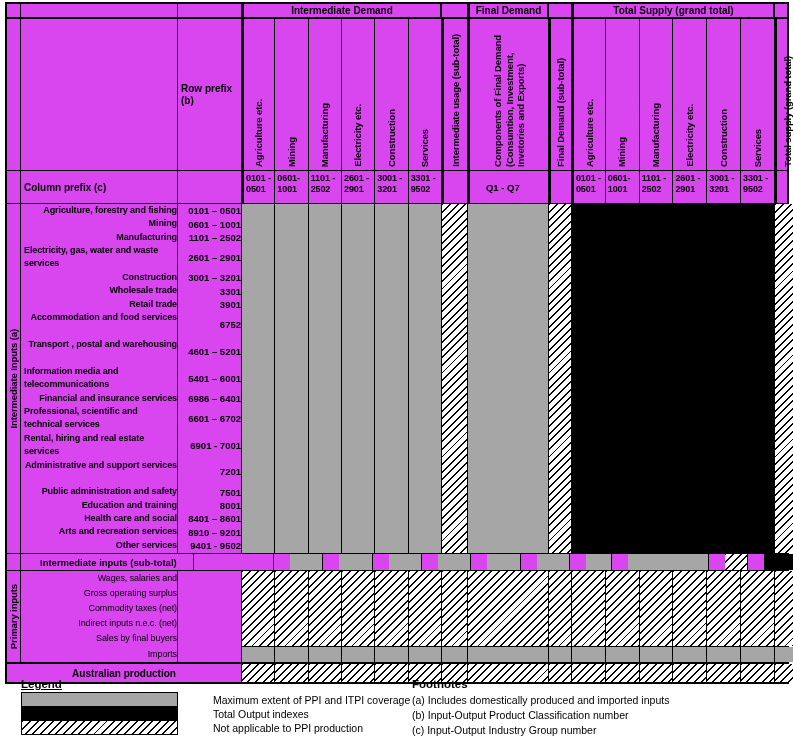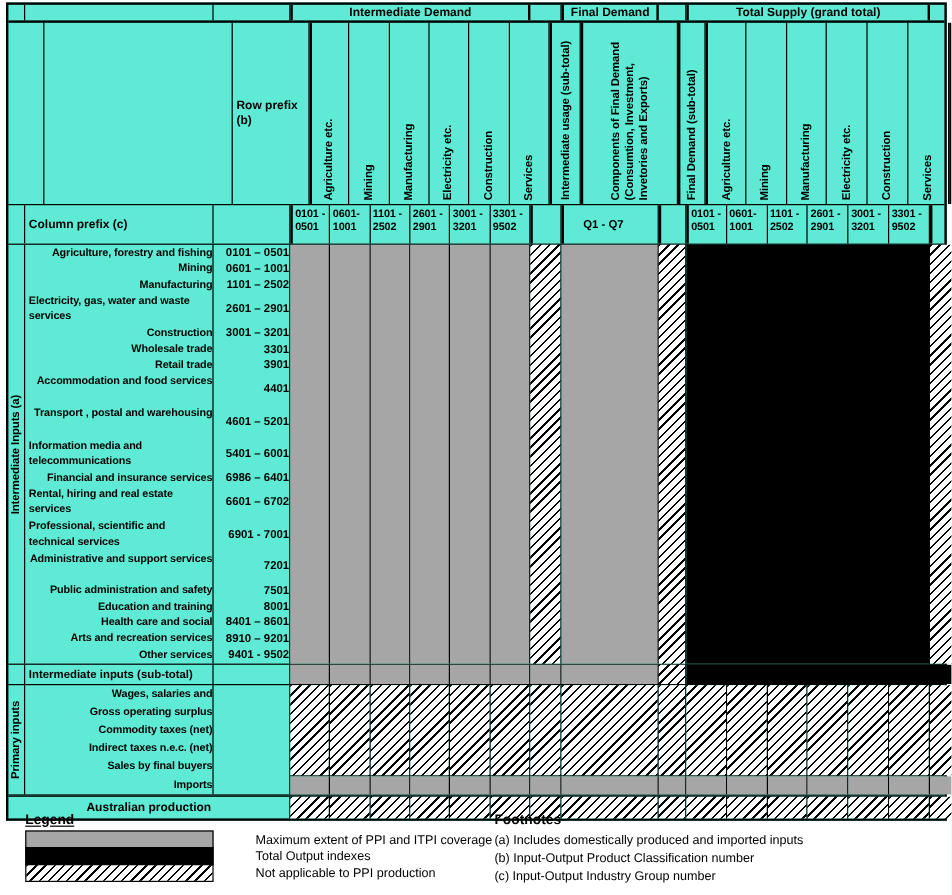--- a/index.html
+++ b/index.html
@@ -1,39 +1,39 @@
 <!DOCTYPE html>
 <html><head>
 <meta charset="utf-8">
 <style>
   html,body{margin:0;padding:0;background:#fff;}
   .page{position:relative;width:793px;height:746px;background:#fff;
         font-family:"Liberation Sans",sans-serif;color:#000;overflow:hidden;}
   
-  .tbl{position:absolute;left:5px;top:2px;width:780px;border:2px solid #000;background:#5eead4;}
+  .tbl{position:absolute;left:5px;top:2px;width:780px;border:2px solid #000;background:#d946ef;}
   .tr{display:flex;border-bottom:1px solid #000;}
   .c{box-sizing:border-box;border-right:1px solid #000;position:relative;overflow:hidden;flex:none;}
   .last{border-right:none;}
   .bL2{border-left:2px solid #000;}
   .bR2{border-right:2px solid #000;}
   
   .w-rot{width:14px}.w-label{width:157px}.w-prefix{width:64px}
   .w-ind{width:33.33px}.w-usage{width:26px}.w-comp{width:81px}.w-fds{width:23px}
   .w-sup{width:33.83px}.w-grand{width:24px}
   .w-indgrp{width:200px}.w-supgrp{width:203px}.w-rlp{width:235px}.w-kmerge{width:227px}
   
   .g{background:#A6A6A6;}
   .k{background:#000;}
   .h{background:repeating-linear-gradient(135deg,#000 0,#000 1.4px,#fff 1.4px,#fff 5.4px);}
   
   .r-band{height:13px;border-bottom:2px solid #000;}
-  .r-head{height:151px;padding-left:16px;}
+  .r-head{height:151px;}
   .r-cpfx{height:32px;}
   .r-body1{height:349px;}
-  .r-sub{height:16px;}
+  .r-sub{height:16px;gap:16px;}
   .r-prim{height:91px;}
   .r-aus{height:18px;border-top:1px solid #000;border-bottom:none;}
   
   .bandtxt{font-size:10px;font-weight:bold;display:flex;align-items:center;justify-content:center;white-space:nowrap;}
   .vcell{display:flex;align-items:flex-end;justify-content:center;padding-bottom:3px;}
   .vert{writing-mode:vertical-rl;transform:rotate(180deg);font-size:9.5px;font-weight:bold;
         letter-spacing:-0.1px;white-space:pre;line-height:11.5px;}
   .rowpfx-hdr{font-size:10px;font-weight:bold;display:flex;align-items:center;padding-left:3px;line-height:12px;}
   .colpfx-hdr{font-size:10px;font-weight:bold;display:flex;align-items:center;padding-left:3px;white-space:nowrap;}
   .pv{font-size:9px;font-weight:bold;line-height:11px;padding:2px 0 0 2px;letter-spacing:-0.1px;}
@@ -42,21 +42,21 @@
   .lstack,.pstack{display:flex;flex-direction:column;align-items:flex-end;}
   .lrow{font-size:9px;font-weight:bold;letter-spacing:-0.1px;line-height:13.2px;padding-left:3px;overflow:hidden;}
   .lrow.one{height:13.4px;white-space:nowrap;}
   .lrow.two{height:26.8px;}
   .prow{font-size:9.5px;font-weight:bold;white-space:nowrap;overflow:hidden;
         display:flex;align-items:center;padding-left:2px;}
   .prow.s{height:13.4px;}
   .prow.d{height:26.8px;}
   .rotcell{display:flex;align-items:center;justify-content:center;}
   .sublbl{font-size:9.5px;font-weight:bold;display:flex;align-items:center;padding-left:3px;white-space:nowrap;}
-  .plrow{height:15px;font-size:9px;font-weight:bold;letter-spacing:-0.1px;line-height:15px;padding-left:3px;white-space:nowrap;overflow:hidden;}
+  .plrow{height:15px;font-size:9px;font-weight:normal;letter-spacing:-0.1px;line-height:15px;padding-left:3px;white-space:nowrap;overflow:hidden;}
   .plrow.tall{height:16px;line-height:16px;}
   .pbody{display:flex;flex-direction:column;flex:none;width:545px;}
   .tr2{display:flex;}
   .h-part{height:75px;border-bottom:1px solid #000;}
   .i-part{height:15px;}
   .auslbl{font-size:10px;font-weight:bold;display:flex;align-items:center;justify-content:center;}
   
   .legend{position:absolute;left:21px;top:678px;}
   .legend-title{font-size:11.5px;font-weight:bold;text-decoration:underline;margin-bottom:3px;}
   .leg-row{display:flex;align-items:center;margin-top:-1px;}
@@ -171,38 +171,38 @@
         <div class="lrow one">Mining</div>
         <div class="lrow one">Manufacturing</div>
         <div class="lrow two">Electricity, gas, water and waste services</div>
         <div class="lrow one">Construction</div>
         <div class="lrow one">Wholesale trade</div>
         <div class="lrow one">Retail trade</div>
         <div class="lrow two">Accommodation and food services</div>
         <div class="lrow two">Transport , postal and warehousing</div>
         <div class="lrow two">Information media and telecommunications</div>
         <div class="lrow one">Financial and insurance services</div>
+        <div class="lrow two">Professional, scientific and technical services</div>
         <div class="lrow two">Rental, hiring and real estate services</div>
-        <div class="lrow two">Professional, scientific and technical services</div>
         <div class="lrow two">Administrative and support services</div>
         <div class="lrow one">Public administration and safety</div>
         <div class="lrow one">Education and training</div>
         <div class="lrow one">Health care and social</div>
         <div class="lrow one">Arts and recreation services</div>
         <div class="lrow one">Other services</div>
       </div>
       <div class="c w-prefix pstack">
         <div class="prow s">0101 – 0501</div>
         <div class="prow s">0601 – 1001</div>
         <div class="prow s">1101 – 2502</div>
         <div class="prow d">2601 – 2901</div>
         <div class="prow s">3001 – 3201</div>
         <div class="prow s">3301</div>
         <div class="prow s">3901</div>
-        <div class="prow d">4401</div>
+        <div class="prow d">6752</div>
         <div class="prow d">4601 – 5201</div>
         <div class="prow d">5401 – 6001</div>
         <div class="prow s">6986 – 6401</div>
         <div class="prow d">6601 – 6702</div>
         <div class="prow d">6901 - 7001</div>
         <div class="prow d">7201</div>
         <div class="prow s">7501</div>
         <div class="prow s">8001</div>
         <div class="prow s">8401 – 8601</div>
         <div class="prow s">8910 – 9201</div>
@@ -238,21 +238,21 @@
     </div>
 
     <div class="tr r-prim">
       <div class="c w-rot rotcell">
           <span class="vert">Primary inputs</span>
         </div>
       <div class="c w-label lstack">
         <div class="plrow">Wages, salaries and</div>
         <div class="plrow">Gross operating surplus</div>
         <div class="plrow">Commodity taxes (net)</div>
-        <div class="plrow">Indirect taxes n.e.c. (net)</div>
+        <div class="plrow">Indirect inputs n.e.c. (net)</div>
         <div class="plrow">Sales by final buyers</div>
         <div class="plrow tall">Imports</div>
       </div>
       <div class="c w-prefix"></div>
       <div class="pbody">
         <div class="tr2 h-part">
           <div class="c w-ind h"></div>
           <div class="c w-ind h"></div>
           <div class="c w-ind h"></div>
           <div class="c w-ind h"></div>

